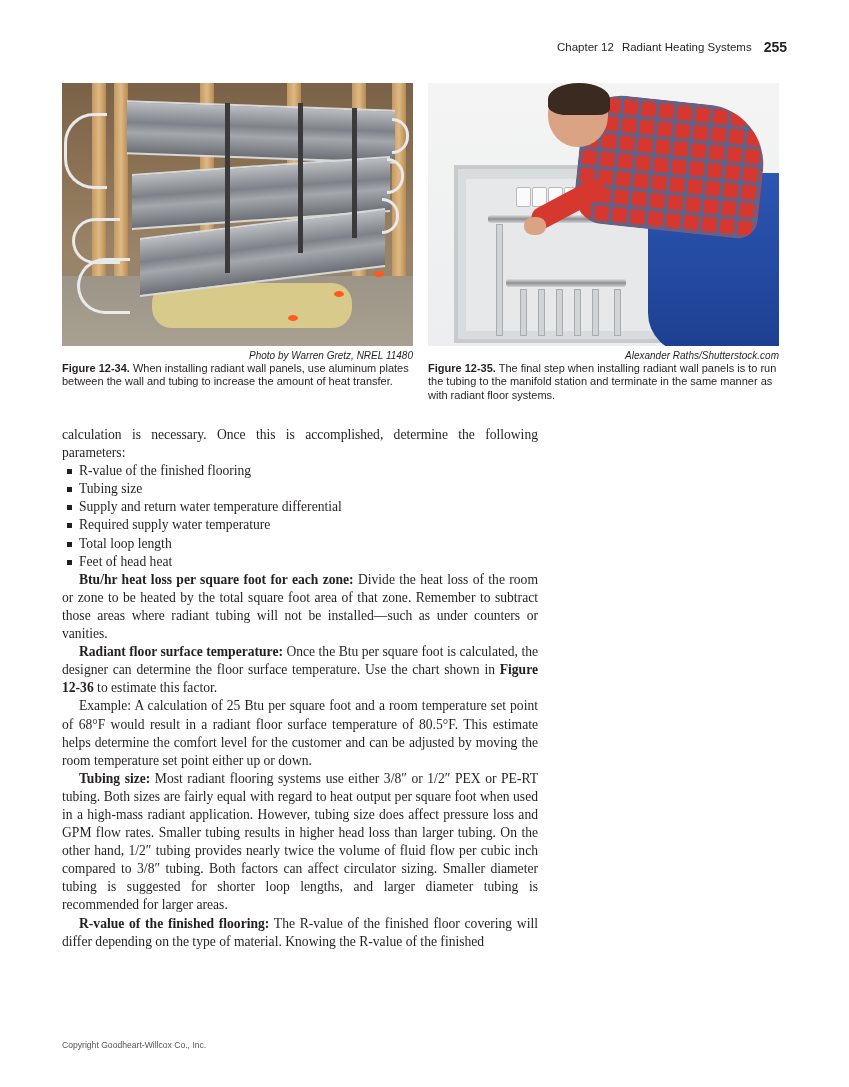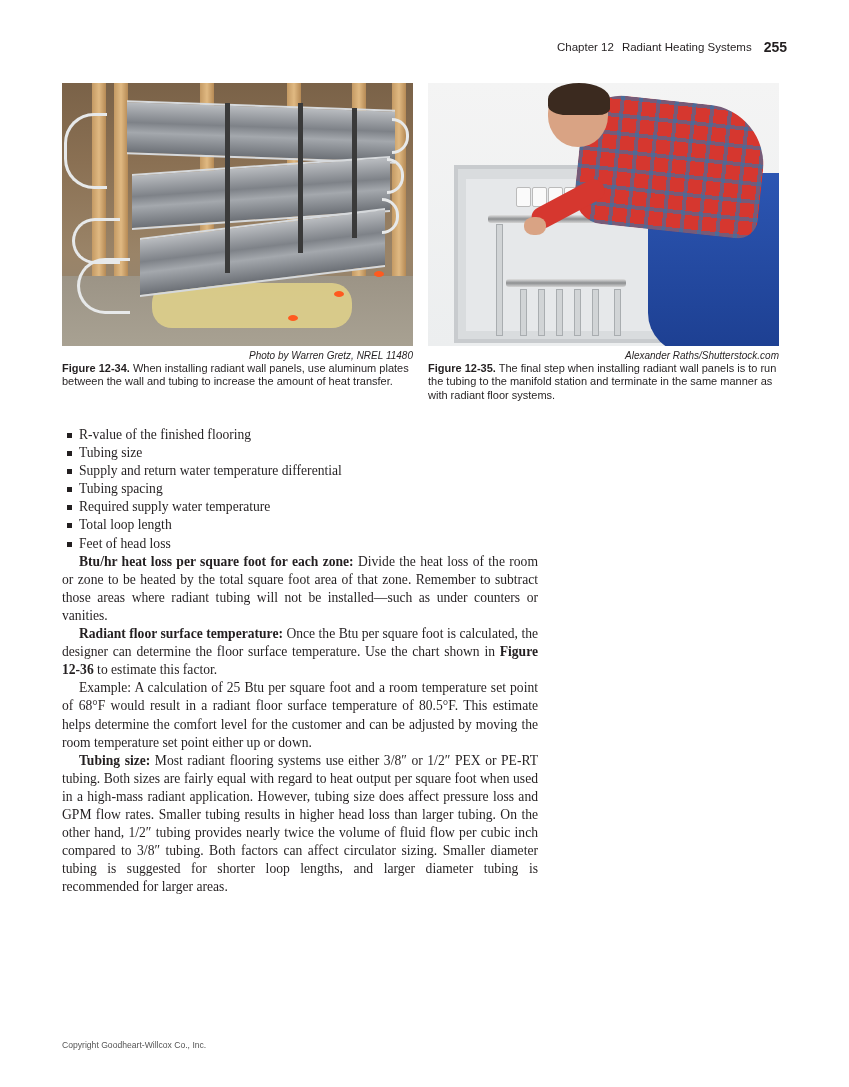--- a/index.html
+++ b/index.html
@@ -122,28 +122,29 @@
     <div class="head"></div>
     <div class="hair"></div>
   </div>
   <div class="credit">Alexander Raths/Shutterstock.com</div>
   <div class="caption">
     <span class="label">Figure 12-35.</span><span> The final step when installing radiant wall panels is to run the tubing to the manifold station and terminate in the same manner as with radiant floor systems.</span>
   </div>
 </div>
 
 <div class="body-text">
+  <p>calculation is necessary. Once this is accomplished, determine the following parameters:</p>
   <ul>
     <li><span class="bullet"></span><span>R-value of the finished flooring</span></li>
     <li><span class="bullet"></span><span>Tubing size</span></li>
     <li><span class="bullet"></span><span>Supply and return water temperature differential</span></li>
-    <li><span class="bullet"></span><span>Tubing spacing</span></li>
     <li><span class="bullet"></span><span>Required supply water temperature</span></li>
     <li><span class="bullet"></span><span>Total loop length</span></li>
-    <li><span class="bullet"></span><span>Feet of head loss</span></li>
+    <li><span class="bullet"></span><span>Feet of head heat</span></li>
   </ul>
   <p class="indent"><b>Btu/hr heat loss per square foot for each zone:</b><span> Divide the heat loss of the room or zone to be heated by the total square foot area of that zone. Remember to subtract those areas where radiant tubing will not be installed—such as under counters or vanities.</span></p>
   <p class="indent"><b>Radiant floor surface temperature:</b><span> Once the Btu per square foot is calculated, the designer can determine the floor surface temperature. Use the chart shown in </span><b>Figure 12-36</b><span> to estimate this factor.</span></p>
   <p class="indent">Example: A calculation of 25 Btu per square foot and a room temperature set point of 68°F would result in a radiant floor surface temperature of 80.5°F. This estimate helps determine the comfort level for the customer and can be adjusted by moving the room temperature set point either up or down.</p>
   <p class="indent"><b>Tubing size:</b><span> Most radiant flooring systems use either 3/8″ or 1/2″ PEX or PE-RT tubing. Both sizes are fairly equal with regard to heat output per square foot when used in a high-mass radiant application. However, tubing size does affect pressure loss and GPM flow rates. Smaller tubing results in higher head loss than larger tubing. On the other hand, 1/2″ tubing provides nearly twice the volume of fluid flow per cubic inch compared to 3/8″ tubing. Both factors can affect circulator sizing. Smaller diameter tubing is suggested for shorter loop lengths, and larger diameter tubing is recommended for larger areas.</span></p>
+  <p class="indent"><b>R-value of the finished flooring:</b><span> The R-value of the finished floor covering will differ depending on the type of material. Knowing the R-value of the finished</span></p>
 </div>
 
 <div class="footer">Copyright Goodheart-Willcox Co., Inc.</div>
 
 </body></html>

